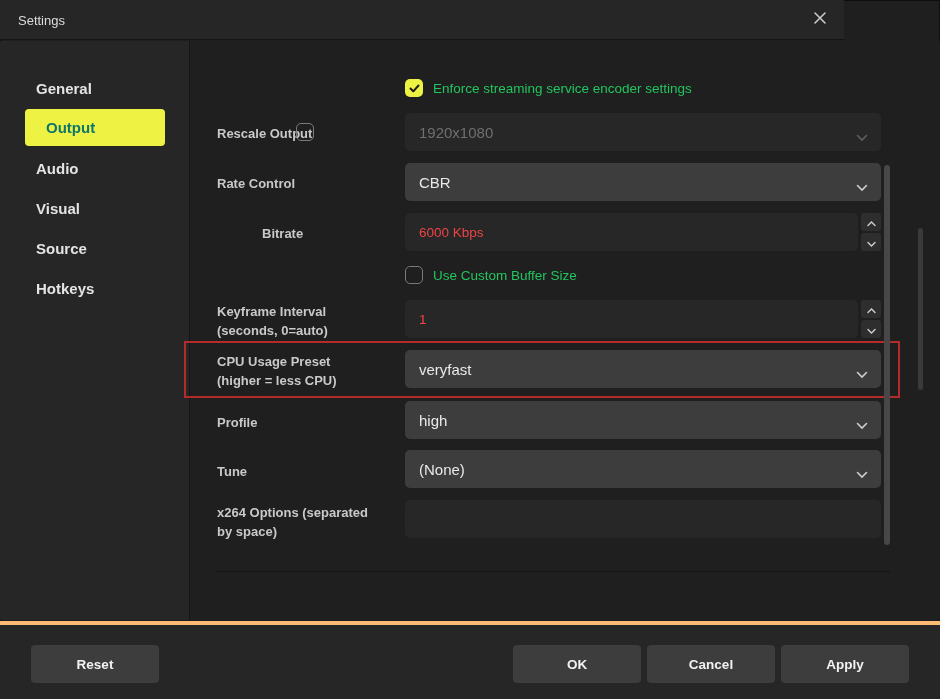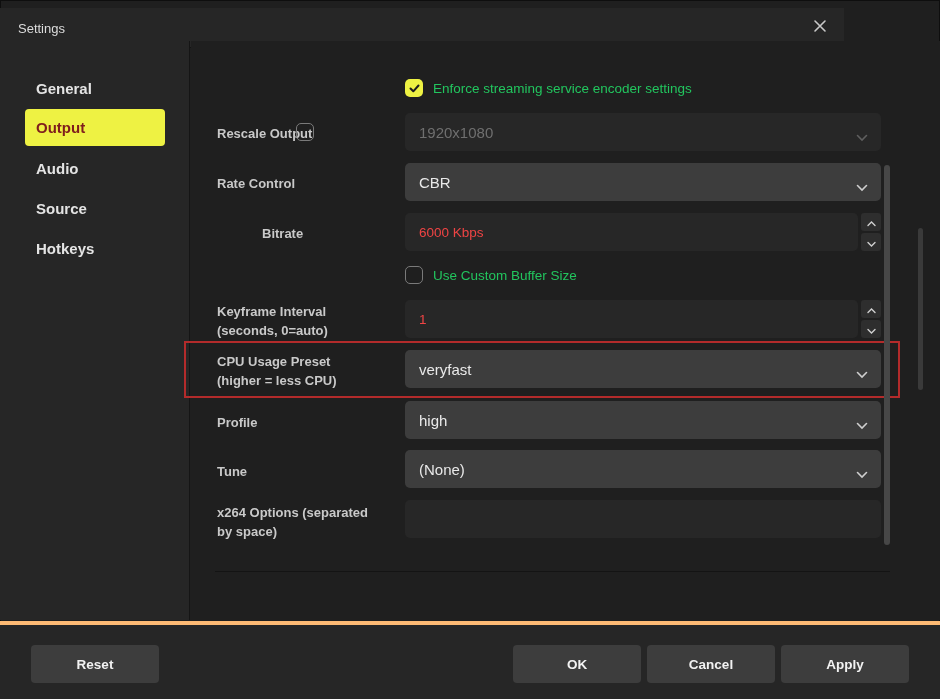--- a/index.html
+++ b/index.html
@@ -7,27 +7,27 @@
   body {
     width:940px; height:699px;
     background:#1f1f1f;
     font-family:"Liberation Sans", sans-serif;
     color:#dddddd;
     position:relative;
     overflow:hidden;
     outline:1px solid #0e0e0e; outline-offset:-1px;
   }
   
-  .titlebar { position:absolute; left:0; top:8px; width:844px; height:40px; background:#262626; border-bottom:1px solid #141414; }
+  .titlebar { position:absolute; left:0; top:0; width:844px; height:40px; background:#262626; border-bottom:1px solid #141414; }
   .title { position:absolute; left:18px; top:13px; font-size:13px; color:#dcdcdc; }
   .close-btn { position:absolute; right:10px; top:7px; width:28px; height:26px; display:flex; align-items:center; justify-content:center; cursor:pointer; }
   
   .sidebar { position:absolute; left:0; top:41px; width:190px; height:579px; background:#262626; border-right:1px solid #151515; padding-top:27px; }
   .side-item { height:40px; display:flex; align-items:center; padding-left:36px; font-weight:bold; font-size:15px; color:#e4e4e4; cursor:pointer; }
-  .side-item.active { margin:1px 0 2px 25px; width:140px; height:37px; padding-left:11px; background:#eef243; color:#7f1d1d; border-radius:4px; }
+  .side-item.active { margin:1px 0 2px 25px; width:140px; height:37px; padding-left:21px; background:#eef243; color:#0f766e; border-radius:4px; }
   
   .content { position:absolute; left:191px; top:41px; width:749px; height:579px; background:#1f1f1f; }
   .abs { position:absolute; }
   .form-label { position:absolute; font-weight:bold; font-size:13px; color:#c9c9c9; line-height:19px; }
   .cb-label { position:absolute; font-size:13.5px; color:#22c55e; }
   .checkbox { position:absolute; width:18px; height:18px; border-radius:5px; cursor:pointer; }
   .checkbox.unchecked { border:1px solid #7a7a7a; background:transparent; }
   .checkbox.checked { background:#eef243; display:flex; align-items:center; justify-content:center; }
   .dropdown { position:absolute; left:405px; width:476px; height:38px; background:#3d3d3d; border-radius:5px;
               display:flex; align-items:center; padding:0 34px 0 14px; font-size:15px; color:#e9e9e9; cursor:pointer; }
@@ -68,20 +68,23 @@
   <div class="side-item">
       <span>General</span>
     </div>
   <div class="side-item active">
       <span>Output</span>
     </div>
   <div class="side-item">
       <span>Audio</span>
     </div>
   <div class="side-item">
+      <span>Visual</span>
+    </div>
+  <div class="side-item">
       <span>Source</span>
     </div>
   <div class="side-item">
       <span>Hotkeys</span>
     </div>
 </nav>
 
 <main class="content"></main>
 
 <div class="checkbox checked abs" style="left:405px; top:79px;">

